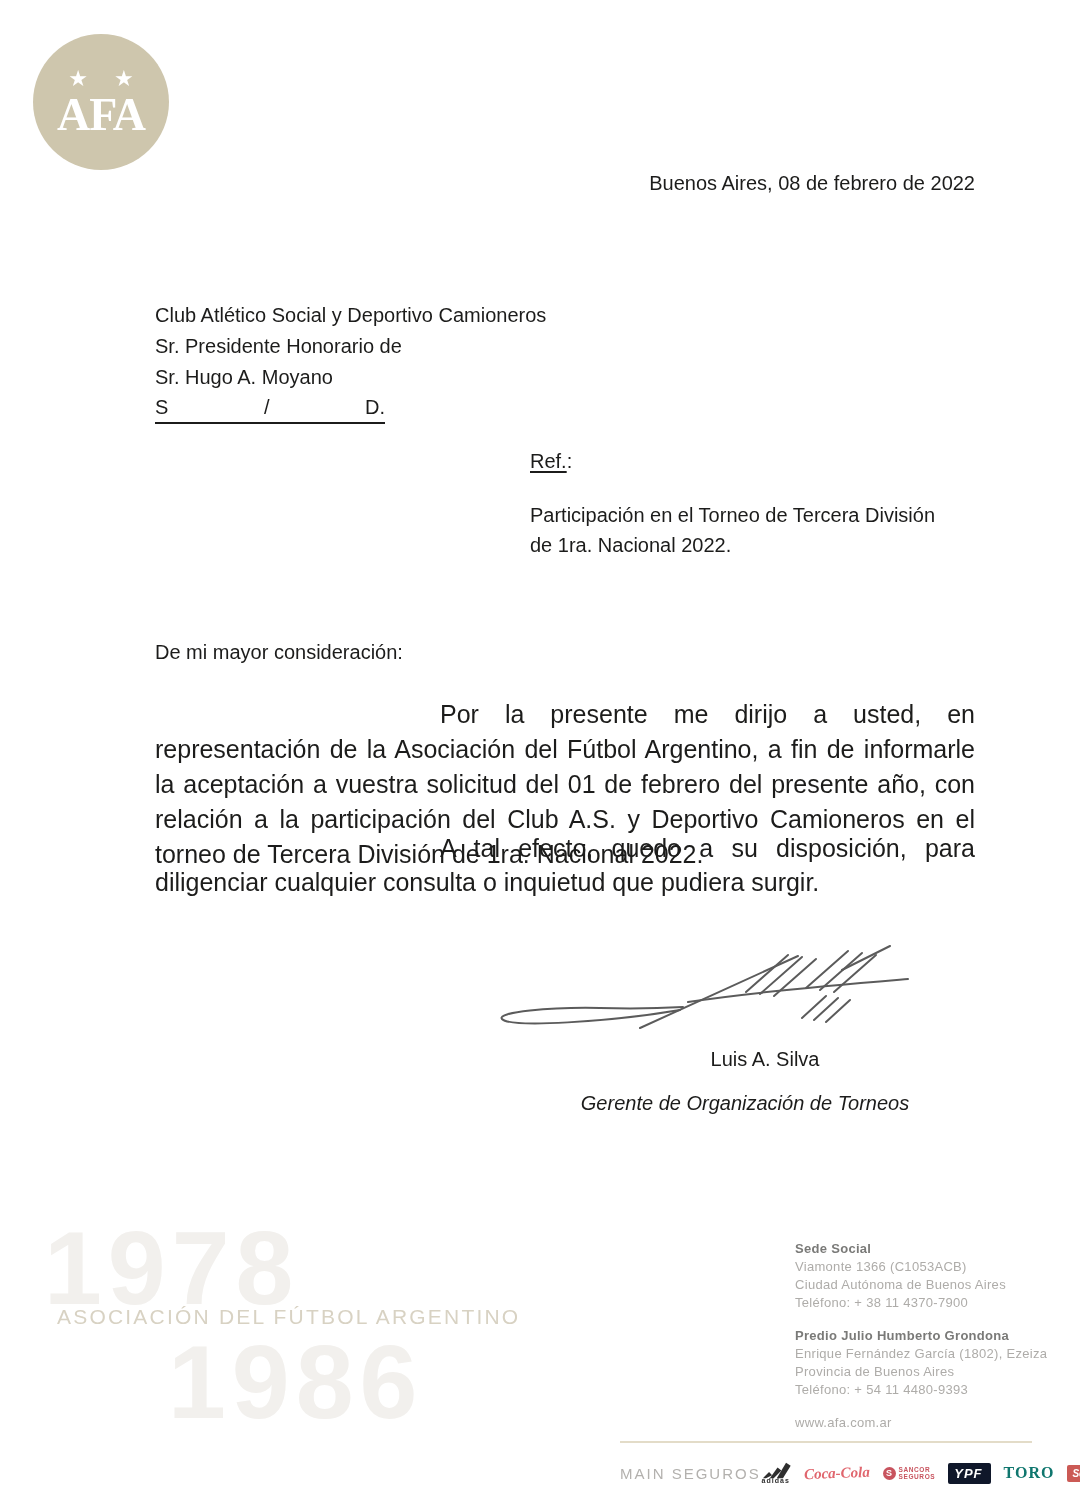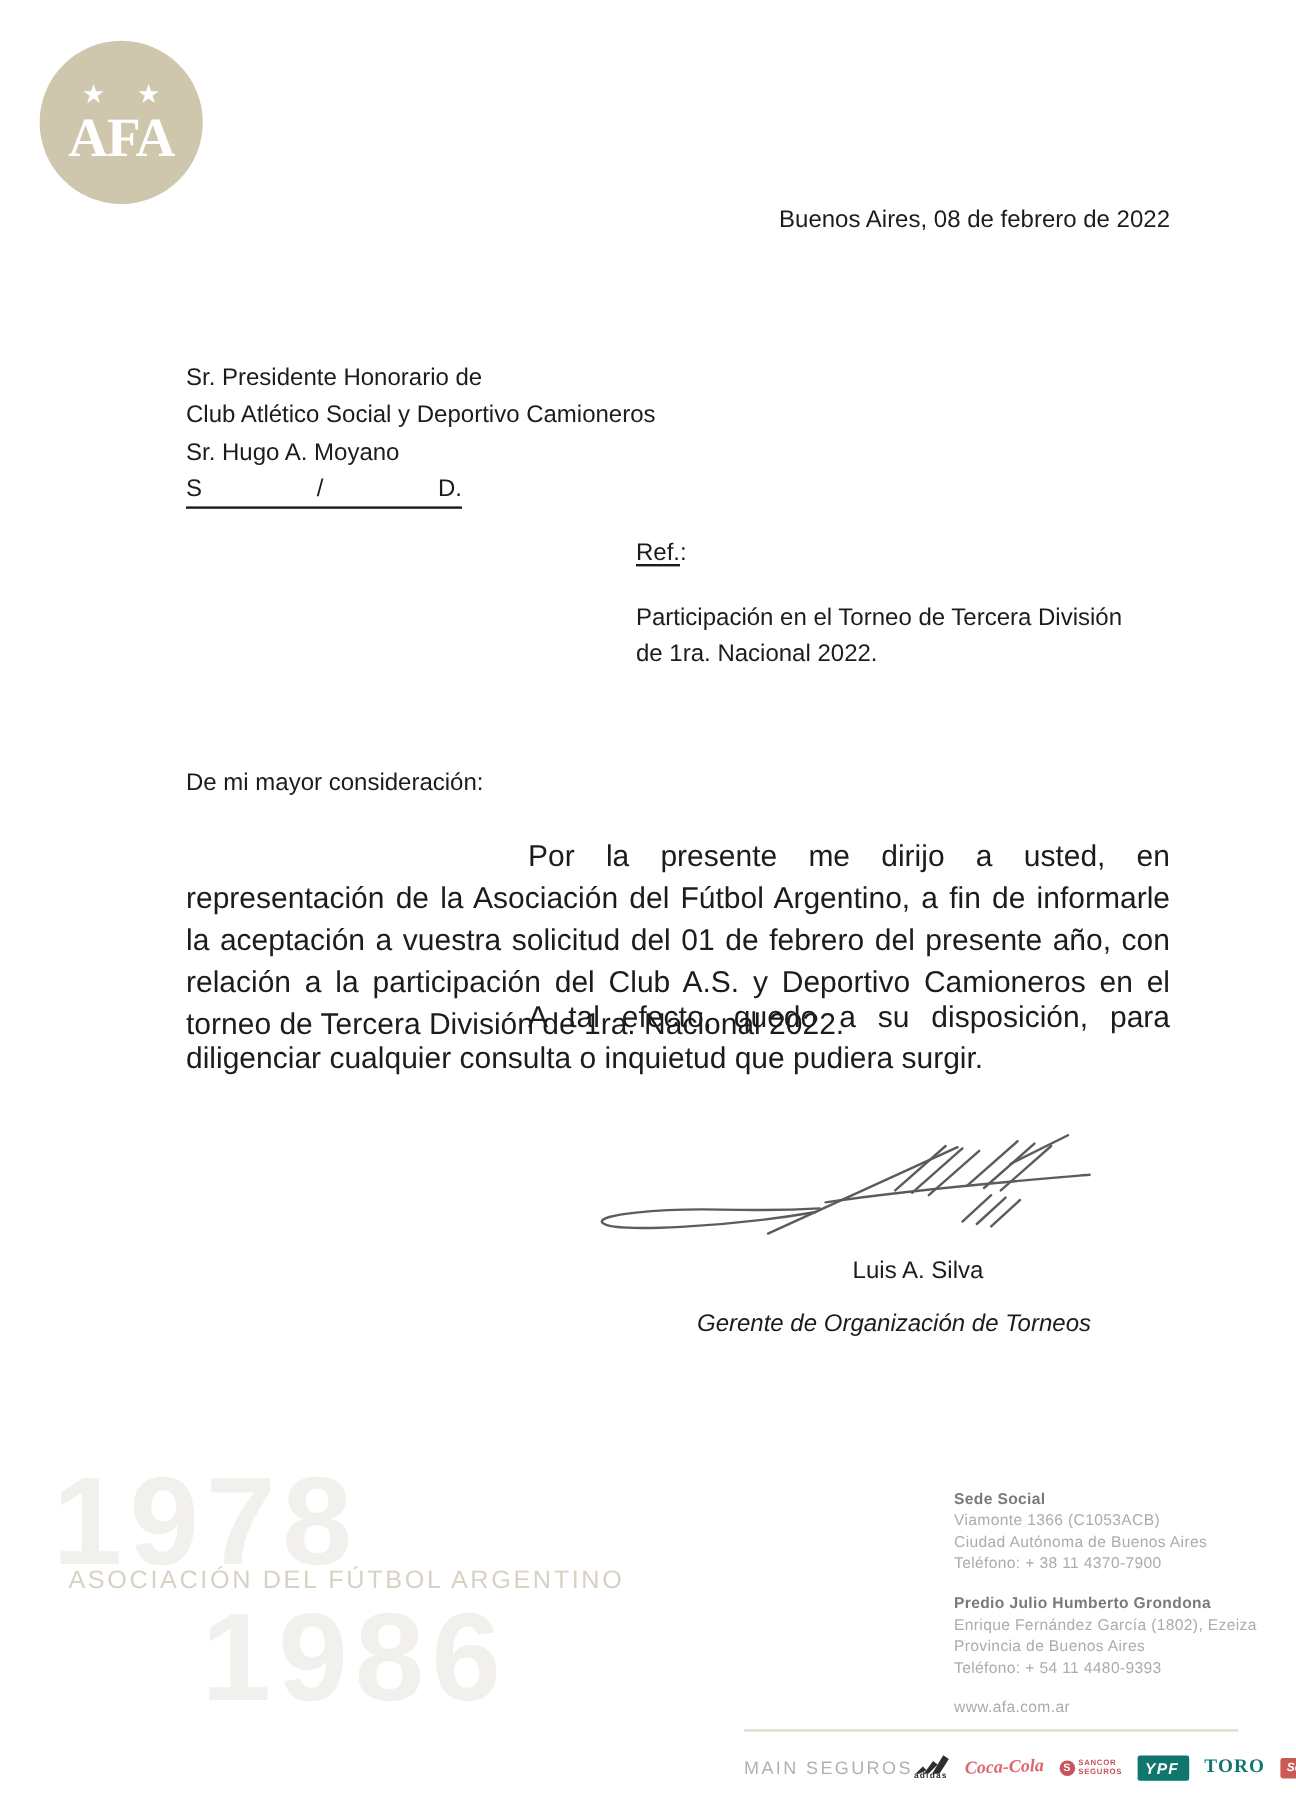--- a/index.html
+++ b/index.html
@@ -81,21 +81,21 @@
 
   .sp-coke { font-family:"Liberation Serif", serif; font-style:italic; font-weight:bold;
     color:#e0666e; font-size:15px; white-space:nowrap; transform:rotate(-2deg); }
 
   .sp-sancor { display:flex; align-items:center; gap:3px; }
   .sp-sancor-dot { width:13px; height:13px; border-radius:50%; background:#c8535e;
     color:#fff; font-size:9px; font-weight:bold; display:flex; align-items:center; justify-content:center; }
   .sp-sancor-txt { display:flex; flex-direction:column; color:#c8535e; font-weight:bold;
     font-size:6.5px; letter-spacing:0.6px; line-height:7px; }
 
-  .sp-ypf { background:#0f766e; color:#fff; font-weight:bold; font-style:italic;
+  .sp-ypf { background:#0f172a; color:#fff; font-weight:bold; font-style:italic;
     font-size:13px; padding:3px 8px 3px 6px; border-radius:2px; letter-spacing:1px; }
 
   .sp-toro { font-family:"Liberation Serif", serif; font-weight:bold; color:#0f766e;
     font-size:16px; letter-spacing:1px; }
 
   .sp-schneider { background:#cb5a55; color:#fff; font-style:italic; font-weight:bold;
     font-size:10px; padding:3px 5px; border-radius:2px; }
 </style>
 </head>
 <body>
@@ -103,22 +103,22 @@
 <div class="page">
 
   <div class="logo-circle">
     <div class="logo-stars">★ ★</div>
     <div class="logo-afa">AFA</div>
   </div>
 
   <div class="date-line">Buenos Aires, 08 de febrero de 2022</div>
 
   <div class="recipient">
+    <div>Club Atlético Social y Deportivo Camioneros</div>
     <div>Sr. Presidente Honorario de</div>
-    <div>Club Atlético Social y Deportivo Camioneros</div>
     <div>Sr. Hugo A. Moyano</div>
     <div class="sd-line">
       <span>S</span>
       <span>/</span>
       <span>D.</span>
     </div>
   </div>
 
   <div class="ref-block">
     <div>

